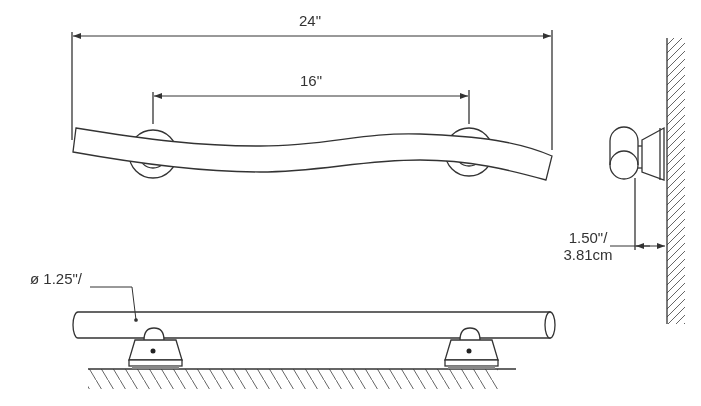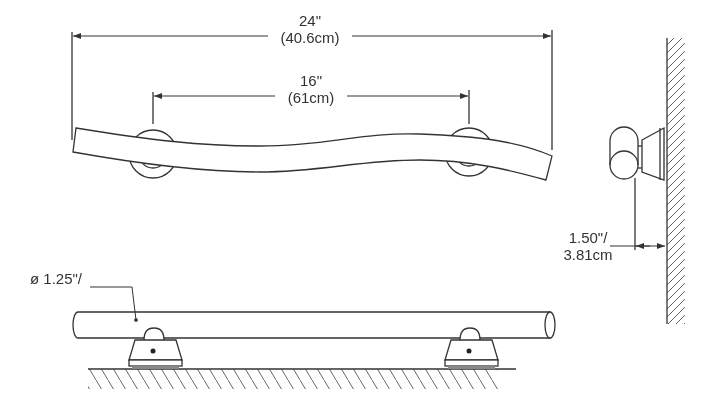--- a/index.html
+++ b/index.html
@@ -92,26 +92,24 @@
       <path d="M451,340 L492,340 L498,360 L445,360 Z" fill="#fff"></path>
       <rect x="445" y="360" width="53" height="6" fill="#fff"></rect>
       <rect x="448" y="366" width="47" height="3" fill="#888" stroke="none"></rect>
       <circle cx="469" cy="351" r="2.5" fill="#222" stroke="none"></circle>
     </g>
   </g>
 </svg>
 
 <div class="lbl" style="left:268px; top:12px; width:80px;">
   <div>24"</div>
-  <div>(40.6cm)</div>
 </div>
 
 <div class="lbl" style="left:275px; top:72px; width:68px;">
   <div>16"</div>
-  <div>(61cm)</div>
 </div>
 
 <div class="lbl lbl-left" style="left:556px; top:229px; width:60px; text-align:center;">
   <div>1.50"/</div>
   <div>3.81cm</div>
 </div>
 
 <div class="lbl lbl-left" style="left:28px; top:270px; width:70px;">
   <div>ø 1.25"/</div>
 </div>

